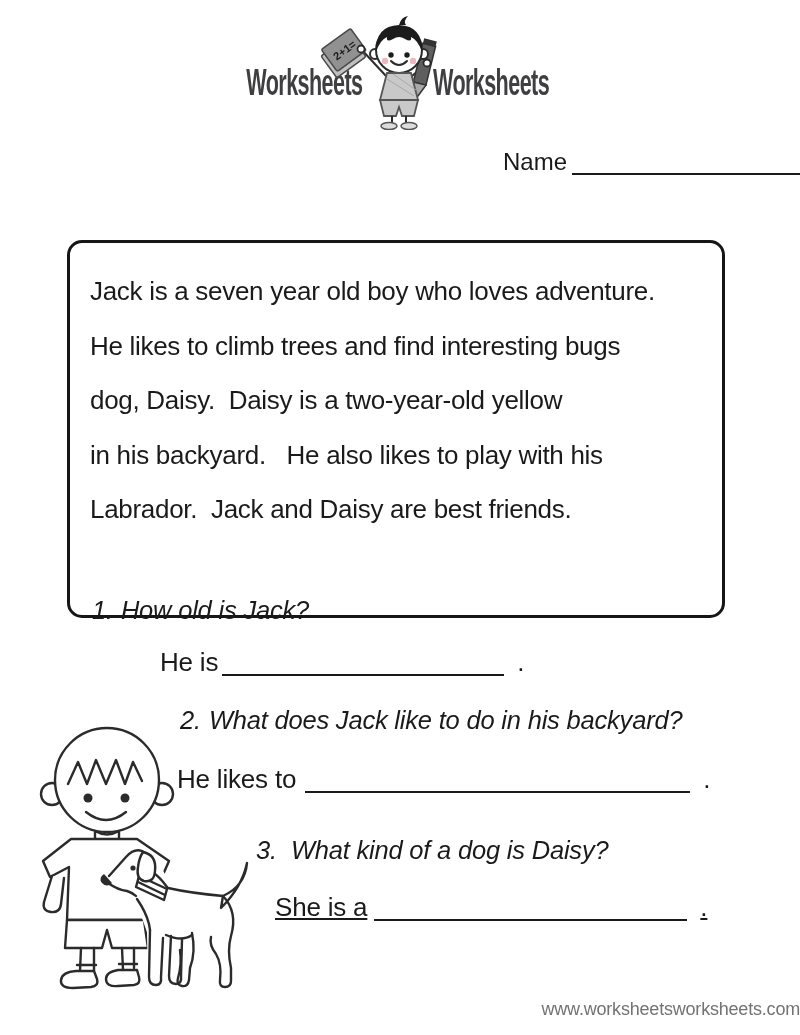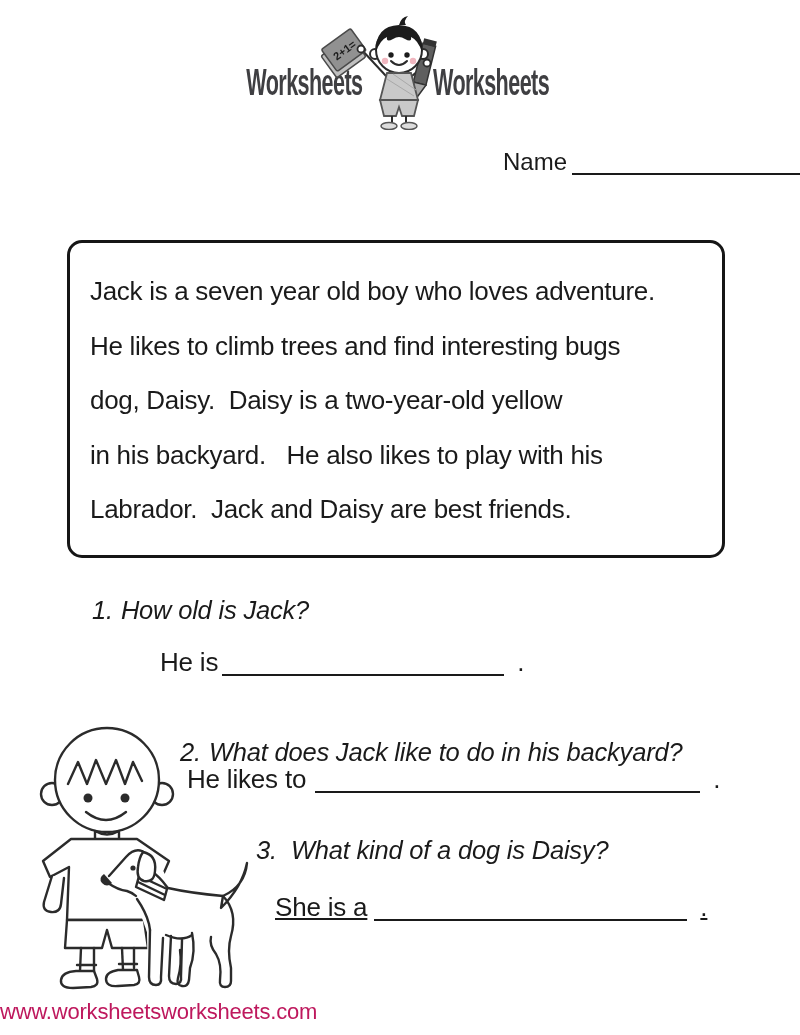--- a/index.html
+++ b/index.html
@@ -17,43 +17,43 @@
   .logo-word.right{left:433px;transform:scaleX(0.60);transform-origin:0 50%;}
   .logo-boy{position:absolute;left:315px;top:10px;width:130px;height:120px;}
   
   .name-row{position:absolute;left:475px;top:148px;font-size:24px;white-space:nowrap;margin-left:28px;}
   .write-line{display:inline-block;height:6px;border-bottom:2.5px solid #1a1a1a;vertical-align:-5px;}
   .name-blank{width:228px;margin-left:5px;}
   
   .instruction{position:absolute;left:64px;top:191px;font-size:25.5px;letter-spacing:-0.3px;white-space:nowrap;}
   
   .story-box{
-    position:absolute;left:67px;top:240px;width:658px;height:318px;
+    position:absolute;left:67px;top:240px;width:658px;height:378px;
     border:3px solid #161616;border-radius:15px;box-sizing:border-box;
     padding:21px 16px 16px 20px;
   }
   .story-line{font-size:26px;letter-spacing:-0.3px;line-height:54.5px;white-space:pre;}
   
   .question{position:absolute;font-size:25.5px;letter-spacing:-0.2px;white-space:nowrap;font-style:italic;}
   .q-num{margin-right:8px;}
   .q3 .q-num{margin-right:14px;}
   .answer{position:absolute;font-size:26px;letter-spacing:-0.2px;white-space:nowrap;}
   .answer .suffix{margin-left:13px;}
   .q1{left:92px;top:596px;}
   .a1{left:133px;top:647px;margin-left:27px;}
   .blank1{width:282px;margin-left:4px;}
-  .q2{left:180px;top:738px;}
-  .a2{left:187px;top:764px;}
+  .q2{left:180px;top:706px;}
+  .a2{left:177px;top:764px;}
   .blank2{width:385px;margin-left:9px;}
   .q3{left:256px;top:836px;}
   .a3{left:275px;top:892px;text-decoration:underline;}
   .blank3{width:313px;margin-left:7px;}
   
   .art{position:absolute;left:30px;top:724px;width:235px;height:278px;}
-  .footer{position:absolute;left:0;right:0;top:999px;text-align:left;font-size:22px;letter-spacing:-0.2px;color:#be185d;}
+  .footer{position:absolute;left:0;right:0;top:999px;text-align:right;font-size:18px;letter-spacing:-0.2px;color:#737373;}
 </style>
 </head>
 <body>
 
 <div class="page">
 
   <span class="logo-word left">Worksheets</span>
   <span class="logo-word right">Worksheets</span>
   <svg class="logo-boy" viewBox="0 0 130 120">
     <g stroke="#2b2b2b" stroke-width="2" fill="none" stroke-linecap="round">

